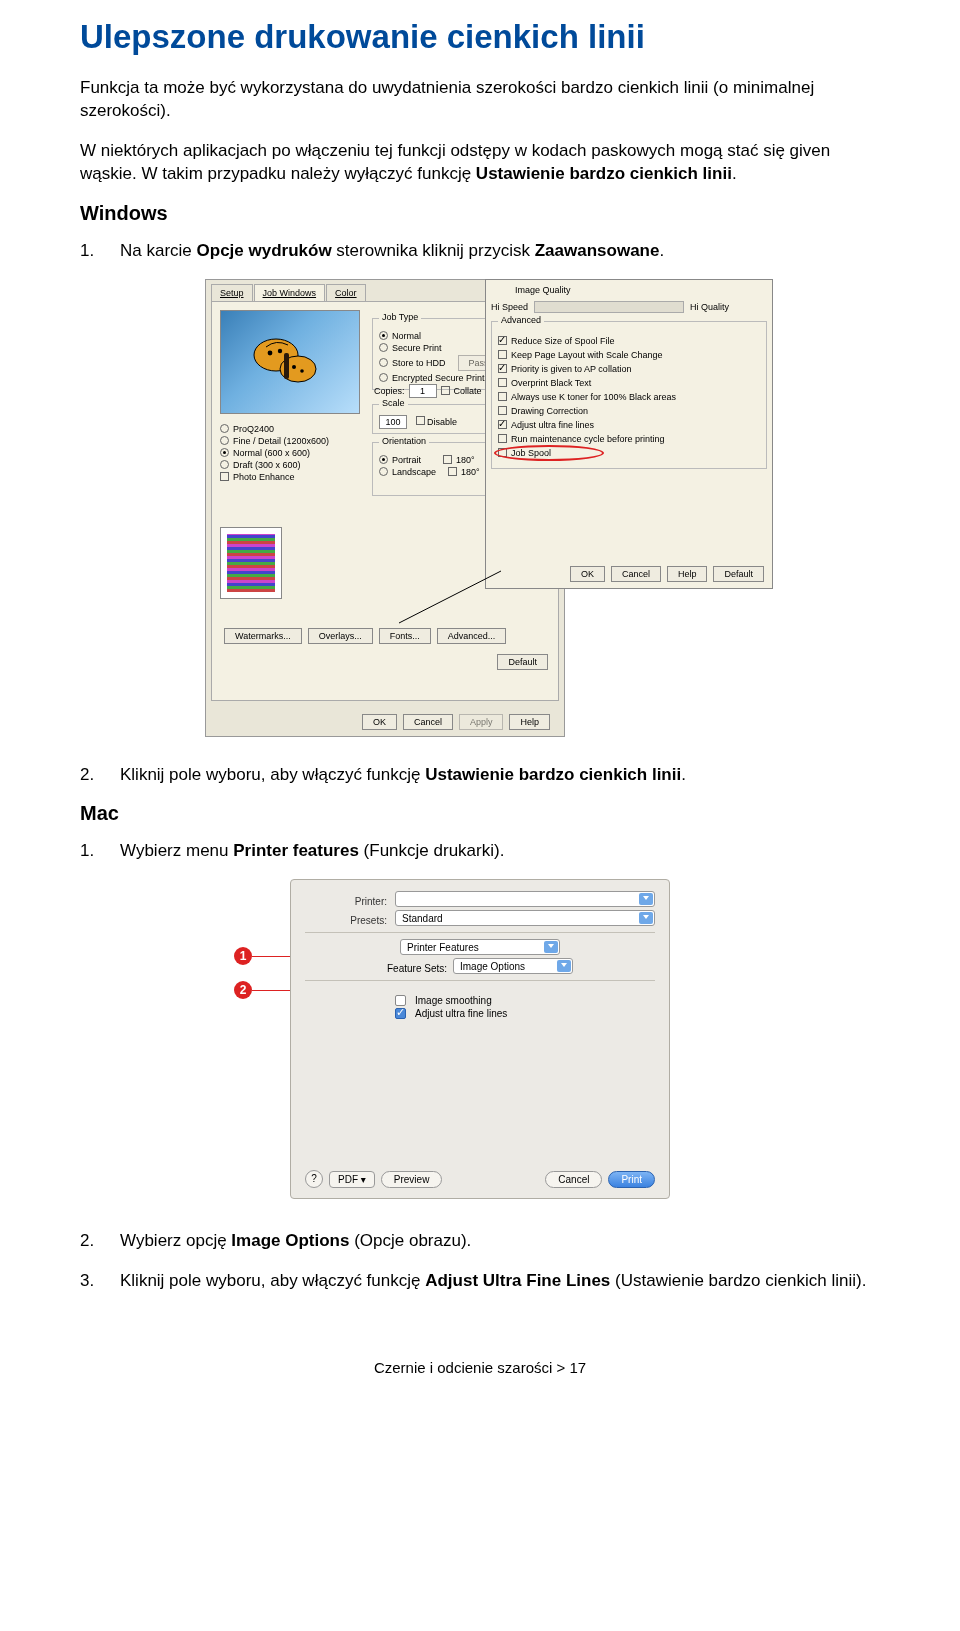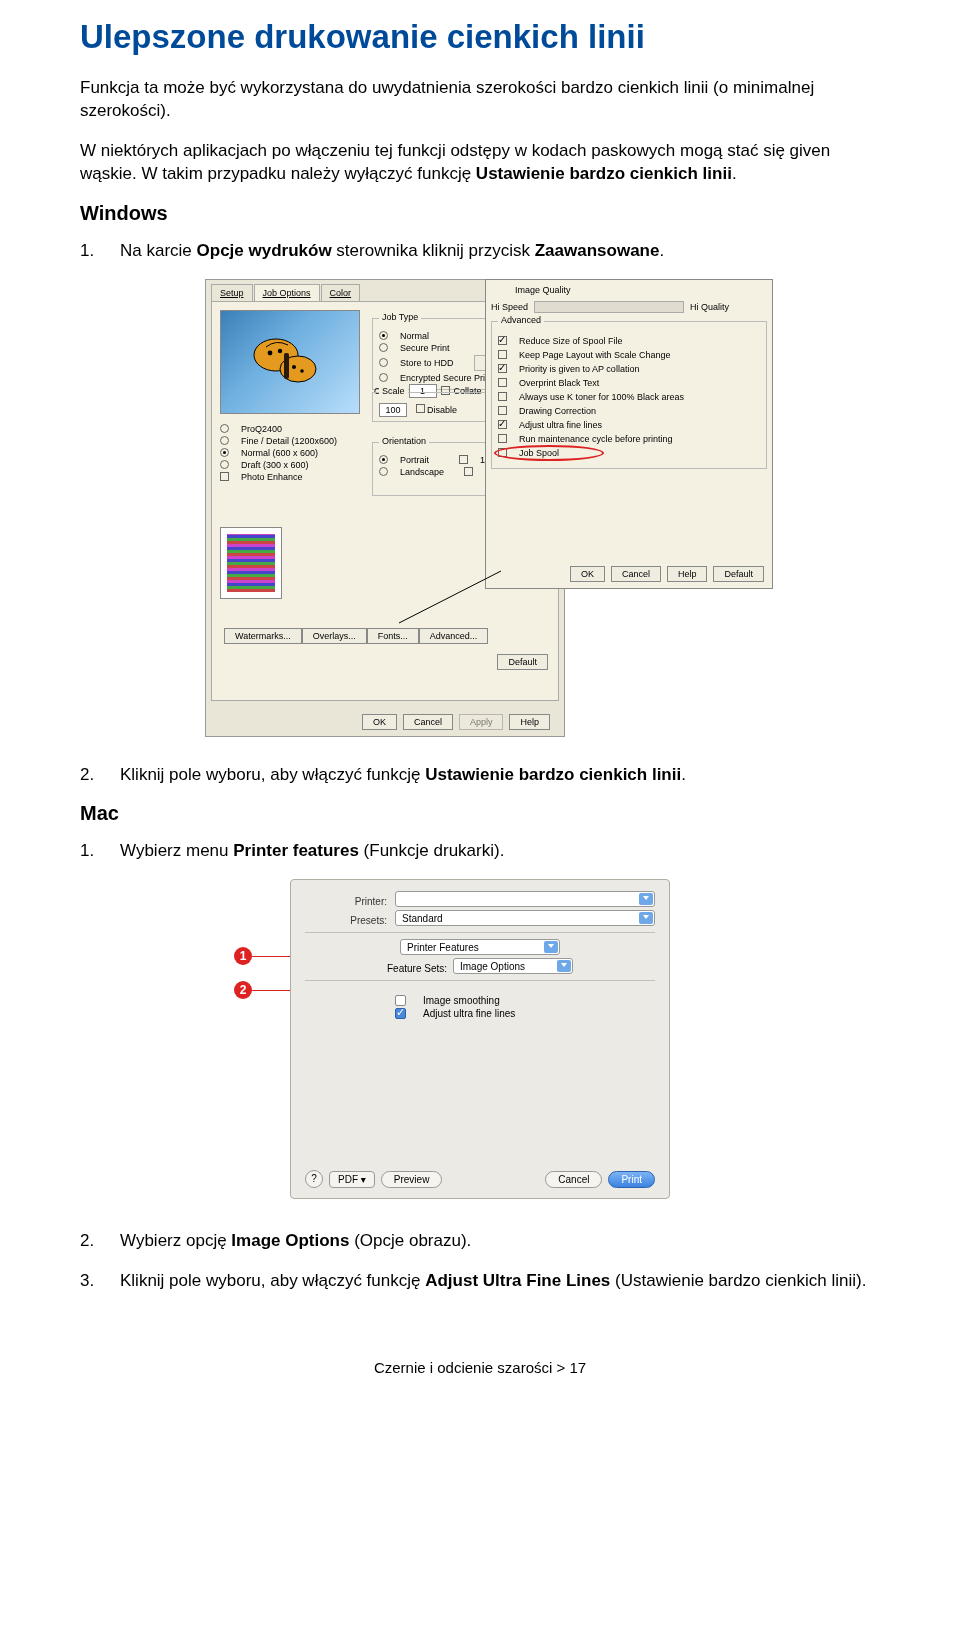--- a/index.html
+++ b/index.html
@@ -45,38 +45,38 @@
   .preview {
     position: absolute; left: 8px; top: 8px; width: 140px; height: 104px;
     background: linear-gradient(135deg,#3a80b8 0%, #6fb0e0 40%, #b8defa 100%);
     border:1px solid #888; overflow:hidden;
   }
   .butterfly {
     position:absolute; left:25px; top:22px; width:80px; height:60px;
   }
   .butterfly svg { width:100%; height:100%; }
   .quality-group { position:absolute; left:8px; top:120px; width:140px; }
-  .radio-line { display:flex; align-items:center; gap:12px; margin:2px 0; }
+  .radio-line { display:flex; align-items:center; gap:4px; margin:2px 0; }
   .radio { width:9px; height:9px; border:1px solid #666; border-radius:50%; display:inline-block; position:relative; }
   .radio.checked::after { content:""; position:absolute; left:2px; top:2px; width:3px; height:3px; background:#000; border-radius:50%; }
   .chk { width:9px; height:9px; border:1px solid #666; display:inline-block; position:relative; }
   .chk.checked::after { content:"✓"; position:absolute; left:-1px; top:-3px; font-size:10px; }
   .mini-preview { position:absolute; left:8px; top:225px; width:62px; height:72px; border:1px solid #888; background:#fff; }
   .mini-preview::before { content:""; position:absolute; left:6px; top:6px; right:6px; bottom:6px; background:
     repeating-linear-gradient(0deg,#c44,#c44 3px,#4a4 3px,#4a4 6px,#44c 6px,#44c 9px,#c4c 9px,#c4c 12px);
   }
   .groupbox { position:absolute; border:1px solid #bbb; padding:10px 6px 6px 6px; }
   .groupbox .gtitle { position:absolute; top:-7px; left:6px; background:#f4f1e3; padding:0 3px; font-size:9px; }
   .jobtype { left:160px; top:16px; width:186px; height:72px; }
   .copies-line { position:absolute; left:162px; top:82px; display:flex; align-items:center; gap:4px; }
   .spin { width:28px; height:14px; border:1px solid #888; background:#fff; display:inline-block; }
-  .scalebox { left:160px; top:90px; width:186px; height:30px; }
+  .scalebox { left:160px; top:102px; width:186px; height:30px; }
   .orientbox { left:160px; top:140px; width:186px; height:54px; }
   .orientA { position:absolute; right:10px; top:14px; width:22px; height:28px; border:1px solid #888; background:#fff; text-align:center; line-height:28px; font-style:italic; font-family:serif; }
-  .btnrow { position:absolute; display:flex; }
+  .btnrow { position:absolute; display:flex; gap:6px; }
   .winbtn { border:1px solid #888; background:#efece0; padding:2px 10px; font-size:9px; }
   .btnrow.r1 { left:12px; bottom:56px; }
   .btnrow.r2 { right:10px; bottom:30px; }
   .btnrow.r3 { position:absolute; right:14px; bottom:6px; display:flex; gap:6px; }
 
   .popover {
     position:absolute; left:280px; top:0; width:288px; height:310px;
     background:#f4f1e3; border:1px solid #888; font-size:9px; padding:5px;
   }
   .popover .headerline { display:flex; justify-content:space-between; align-items:center; margin-bottom:6px;padding-left:24px; }
@@ -144,21 +144,21 @@
     </span>
   </li>
 </ol>
 
 <div class="figure1-wrap">
   <div class="dialog-combo">
 
     <div class="win-dialog">
       <div class="tabrow">
         <div class="tab">Setup</div>
-        <div class="tab active">Job Options</div>
+        <div class="tab active">Job Windows</div>
         <div class="tab">Color</div>
       </div>
       <div class="panel">
         <div class="preview">
           <div class="butterfly">
             <svg viewBox="0 0 80 60">
               <ellipse cx="30" cy="22" rx="22" ry="16" fill="#e39a1f" stroke="#000" stroke-width="1"></ellipse>
               <ellipse cx="52" cy="36" rx="18" ry="13" fill="#e39a1f" stroke="#000" stroke-width="1"></ellipse>
               <path d="M20 14 Q30 6 42 12" stroke="#000" stroke-width="1" fill="none"></path>
               <circle cx="24" cy="20" r="2.4" fill="#000"></circle>

